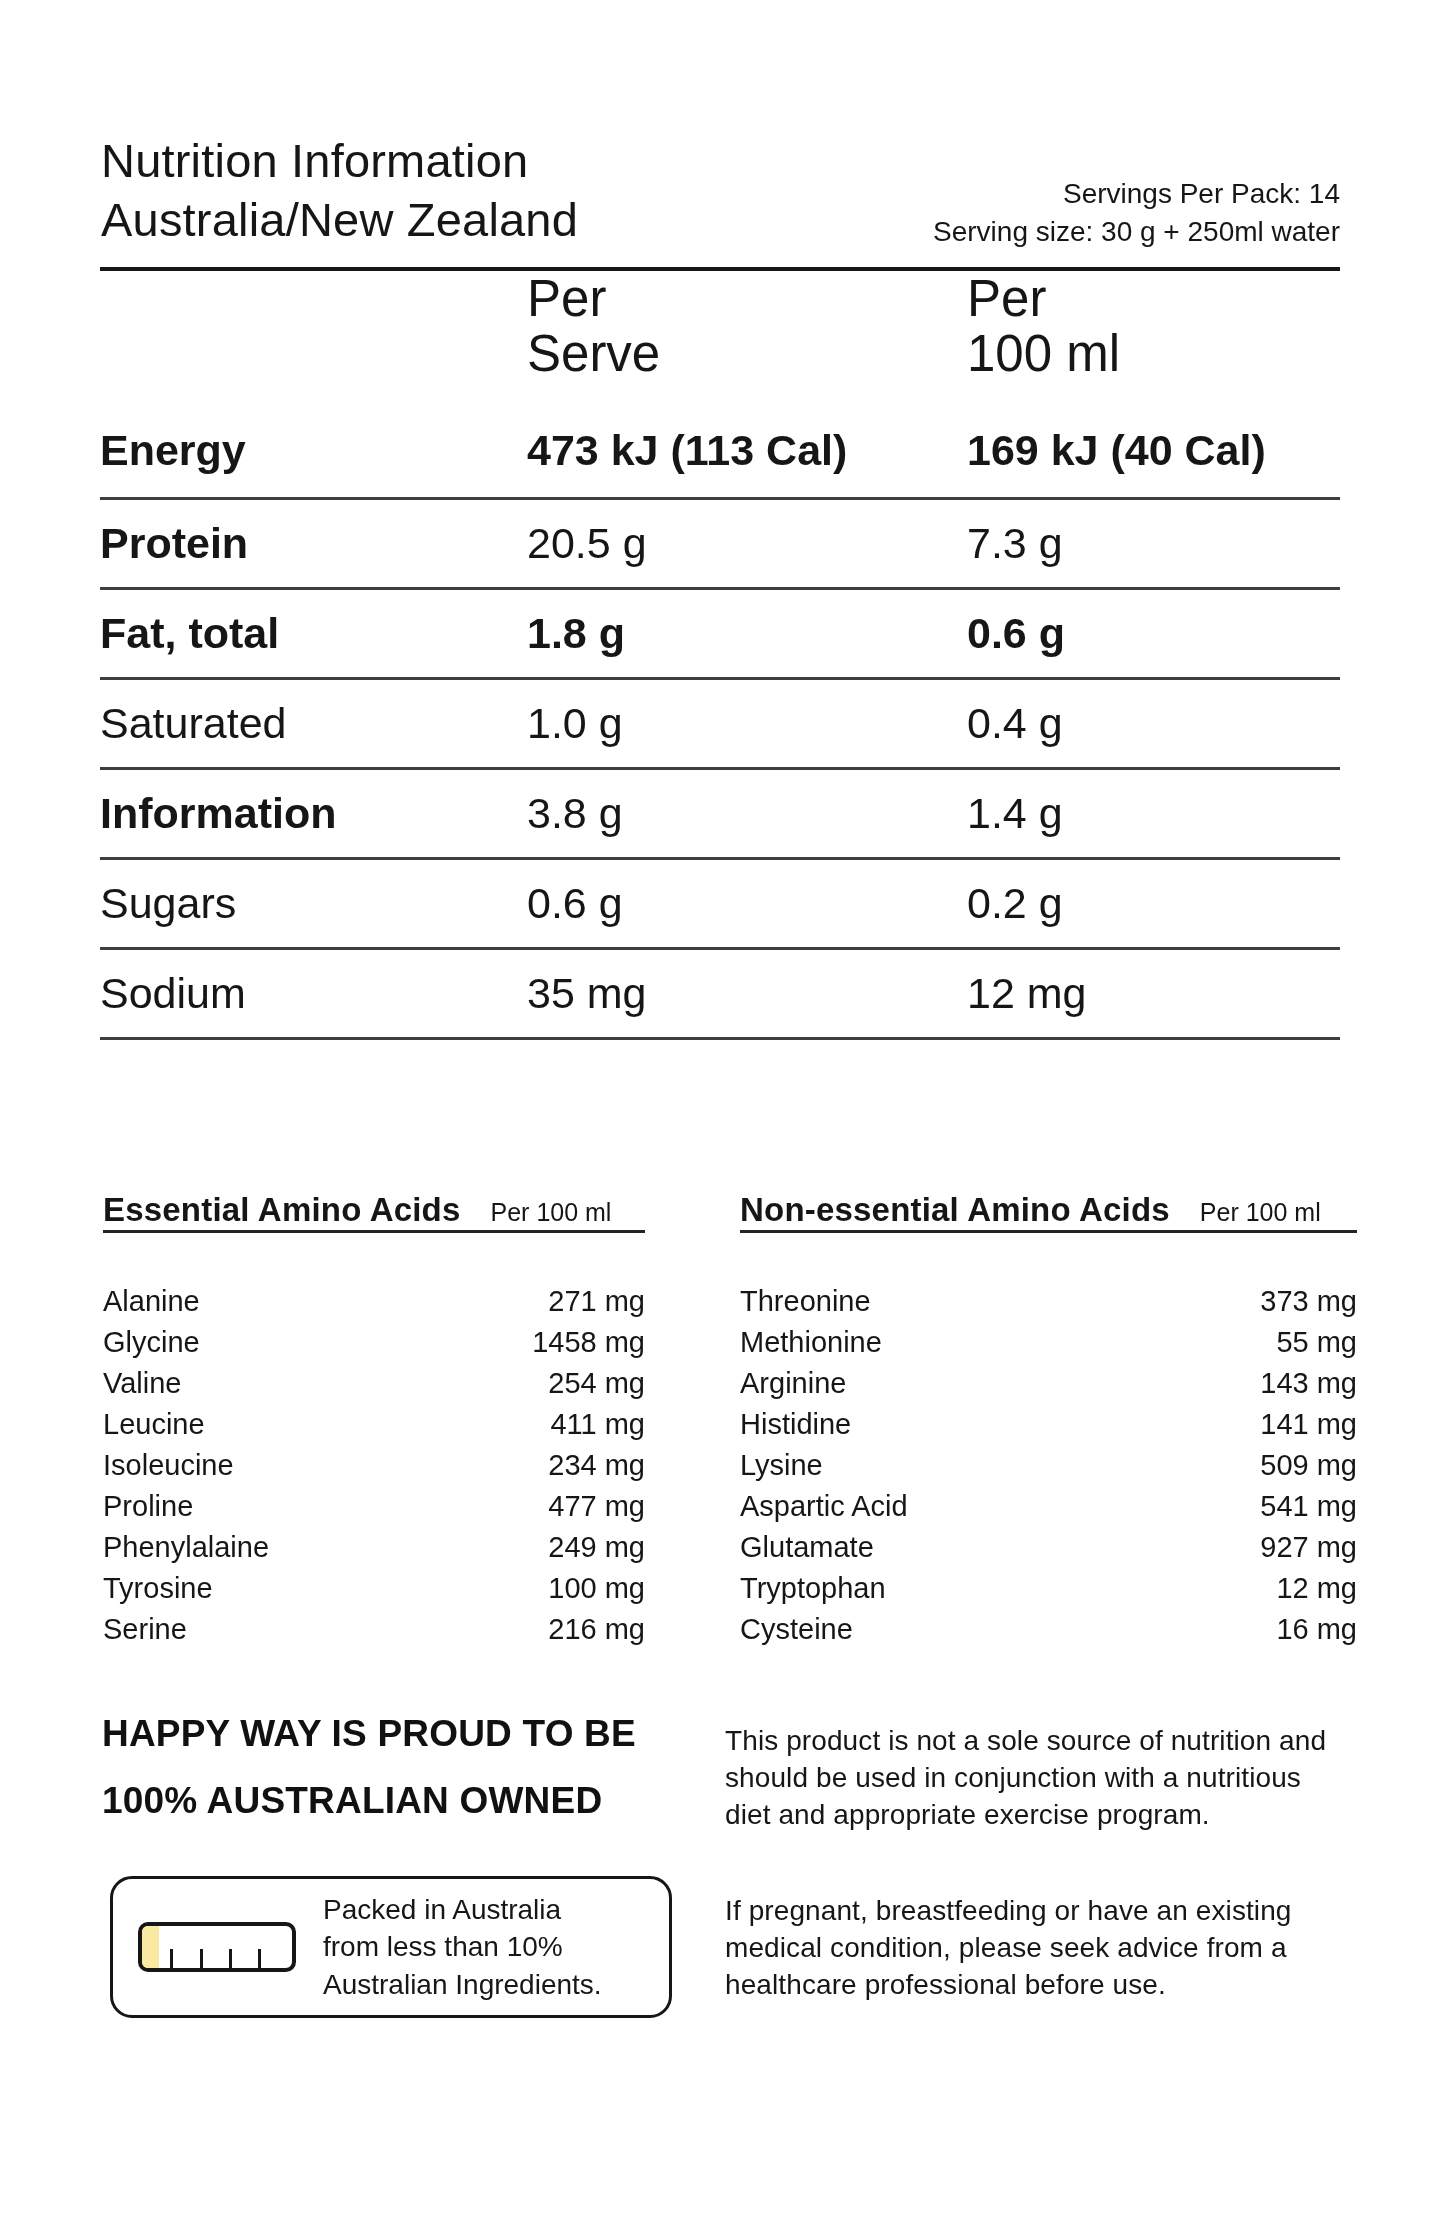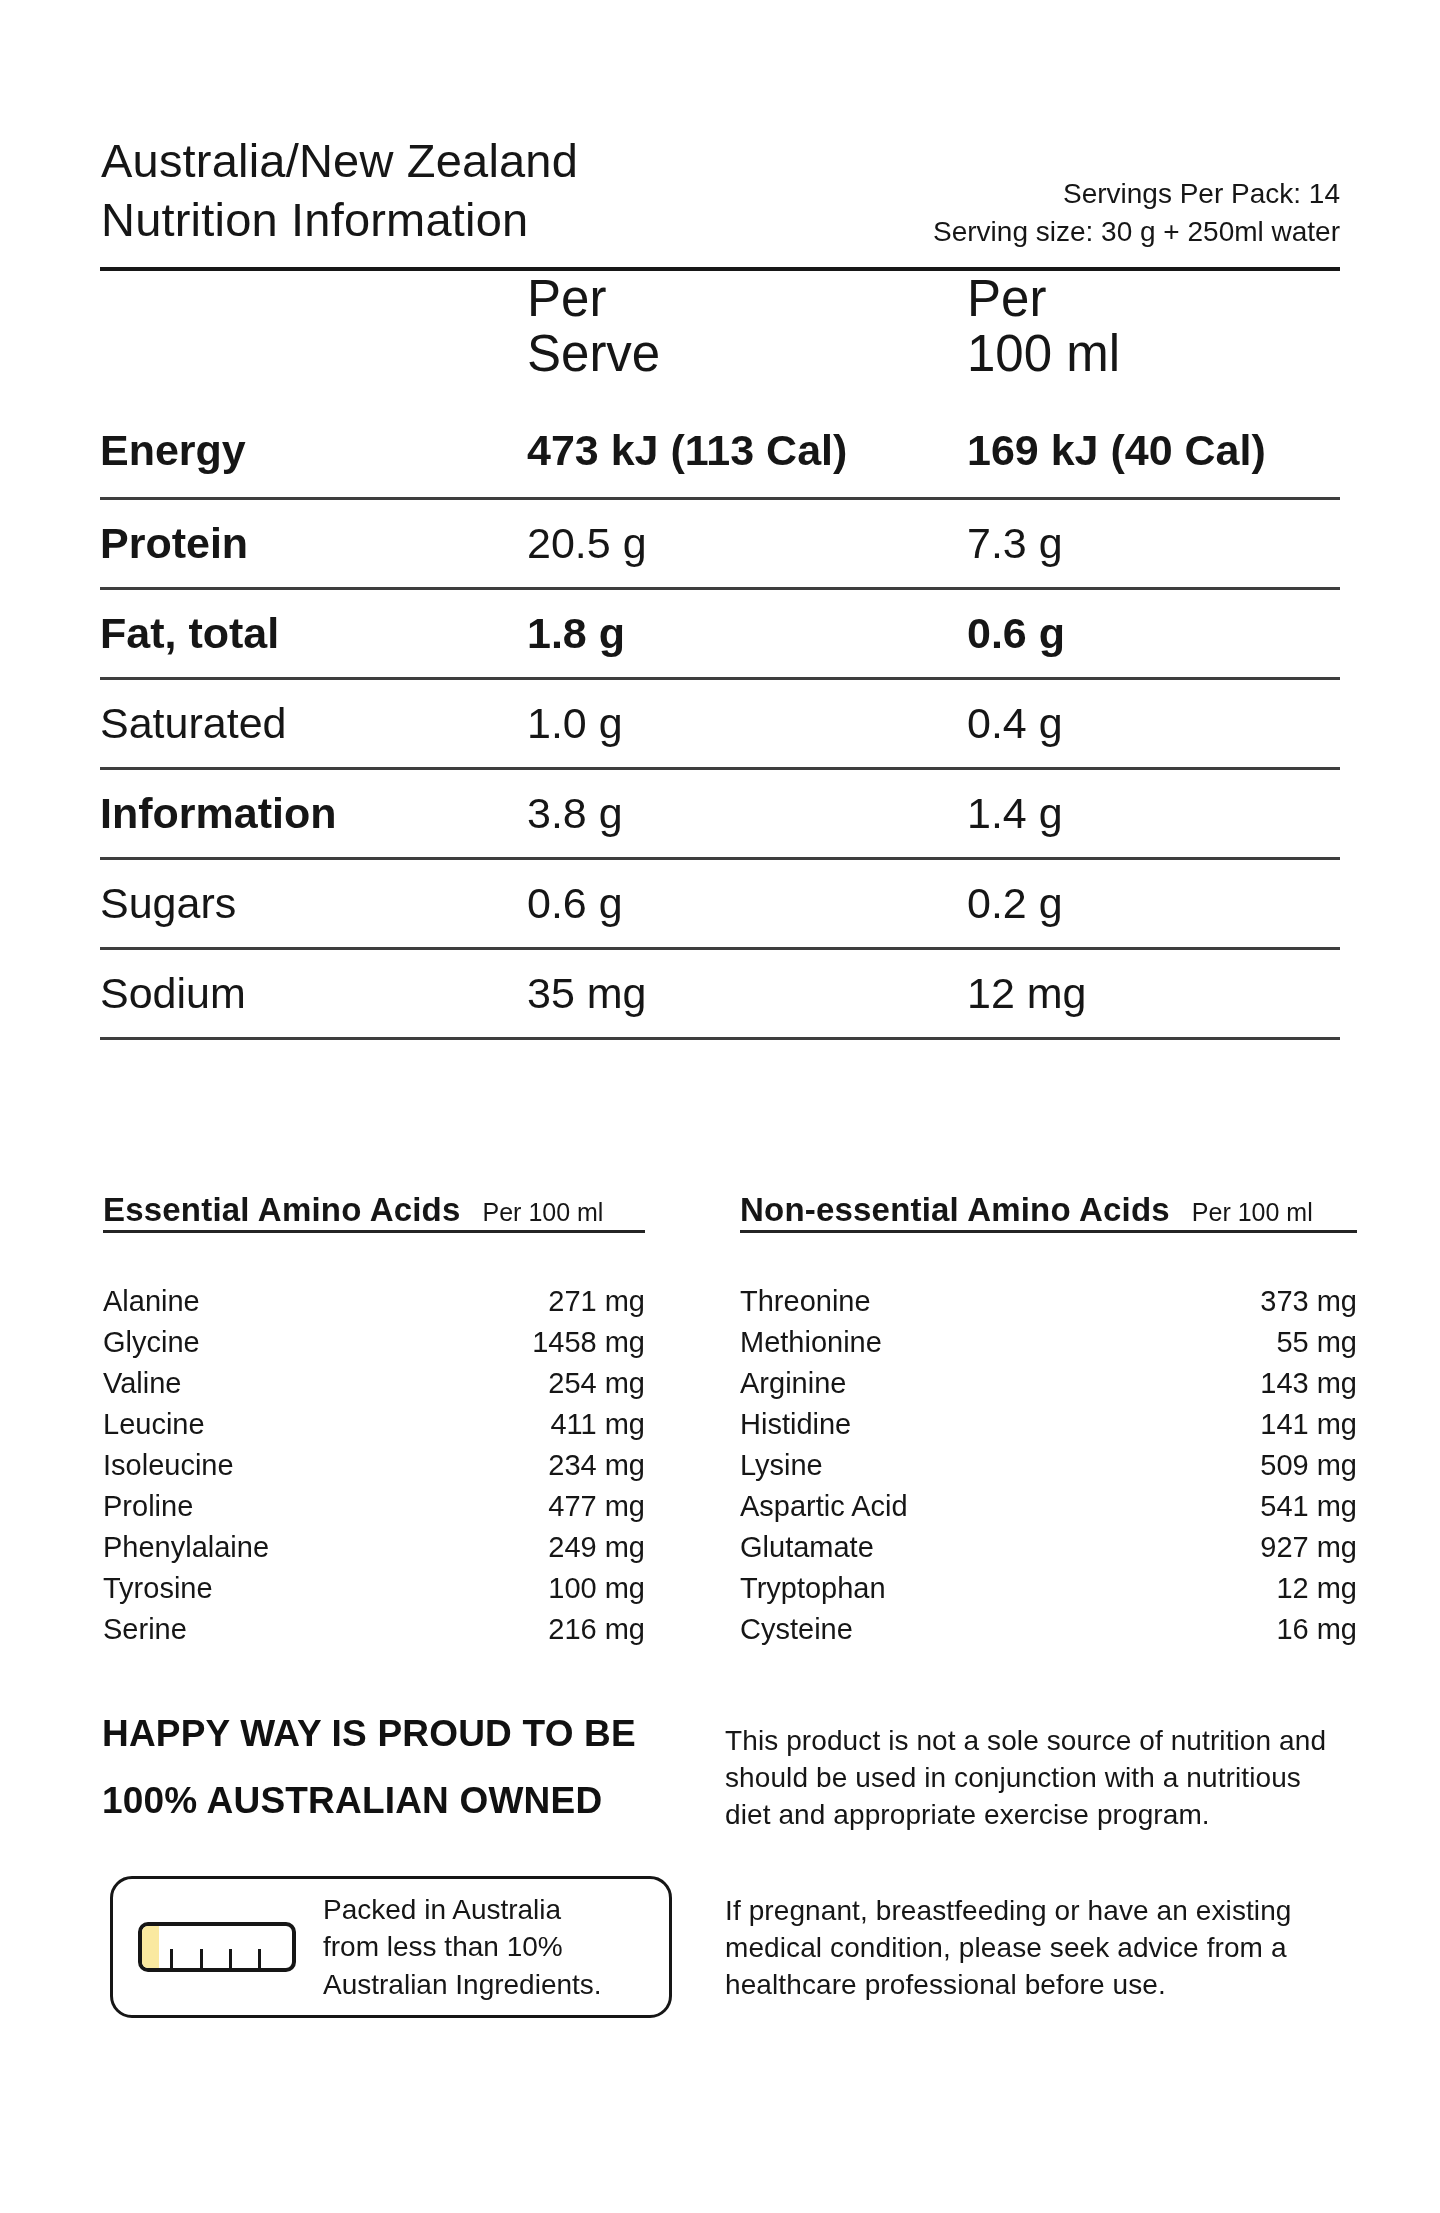--- a/index.html
+++ b/index.html
@@ -16,21 +16,21 @@
   .thead{display:grid;grid-template-columns:427px 440px 373px;font-size:51px;line-height:55px;}
   .trow{display:grid;grid-template-columns:427px 440px 373px;align-items:center;font-size:43px;height:87px;border-bottom:3px solid #3e3e3e;}
   .trow.energy{height:93px;margin-top:23px;}
   .b{font-weight:700;}
   
   .amino{position:absolute;top:1192px;}
   .amino-left{left:103px;width:542px;}
   .amino-right{left:740px;width:617px;}
   .amino .head{display:flex;align-items:baseline;line-height:36px;border-bottom:3px solid #242424;}
   .amino .head .t{font-weight:700;font-size:33px;letter-spacing:.2px;}
-  .amino .head .u{font-size:25px;margin-left:22px;}
+  .amino .head .u{font-size:25px;margin-left:30px;}
   .amino .list{margin-top:48px;font-size:29px;}
   .amino .row{display:flex;justify-content:space-between;align-items:center;height:41px;}
   
   .ownership{position:absolute;left:102px;top:1700px;font-weight:700;font-size:37px;line-height:67px;letter-spacing:.2px;color:#111;}
   .packed-box{position:absolute;left:110px;top:1876px;width:562px;height:142px;border:3px solid #161616;border-radius:22px;box-sizing:border-box;display:flex;align-items:center;}
   .meter{position:relative;width:158px;height:50px;border:4px solid #161616;border-radius:10px;margin-left:25px;box-sizing:border-box;overflow:hidden;flex:none;background:#fff;}
   .meter-fill{position:absolute;left:0;top:0;bottom:0;width:17px;}
   .meter .tick{position:absolute;bottom:0;width:3px;height:19px;background:#161616;}
   .tick.t1{left:28px;} .tick.t2{left:58px;} .tick.t3{left:87px;} .tick.t4{left:116px;}
   .packed-text{margin-left:27px;font-size:28px;line-height:37.5px;}
@@ -38,22 +38,22 @@
   .disc{position:absolute;left:725px;width:616px;font-size:28px;line-height:37px;letter-spacing:.1px;}
   .disc1{top:1722px;}
   .disc2{top:1892px;}
 </style>
 </head>
 <body>
 
 <div class="page">
 
   <div class="title">
+    <div>Nutrition Information</div>
     <div>Australia/New Zealand</div>
-    <div>Nutrition Information</div>
   </div>
   <div class="pack-info">
     <div>Servings Per Pack: 14</div>
     <div>Serving size: 30 g + 250ml water</div>
   </div>
   <div class="top-rule"></div>
 
   <div class="ntable">
     <div class="thead">
       <div></div>

